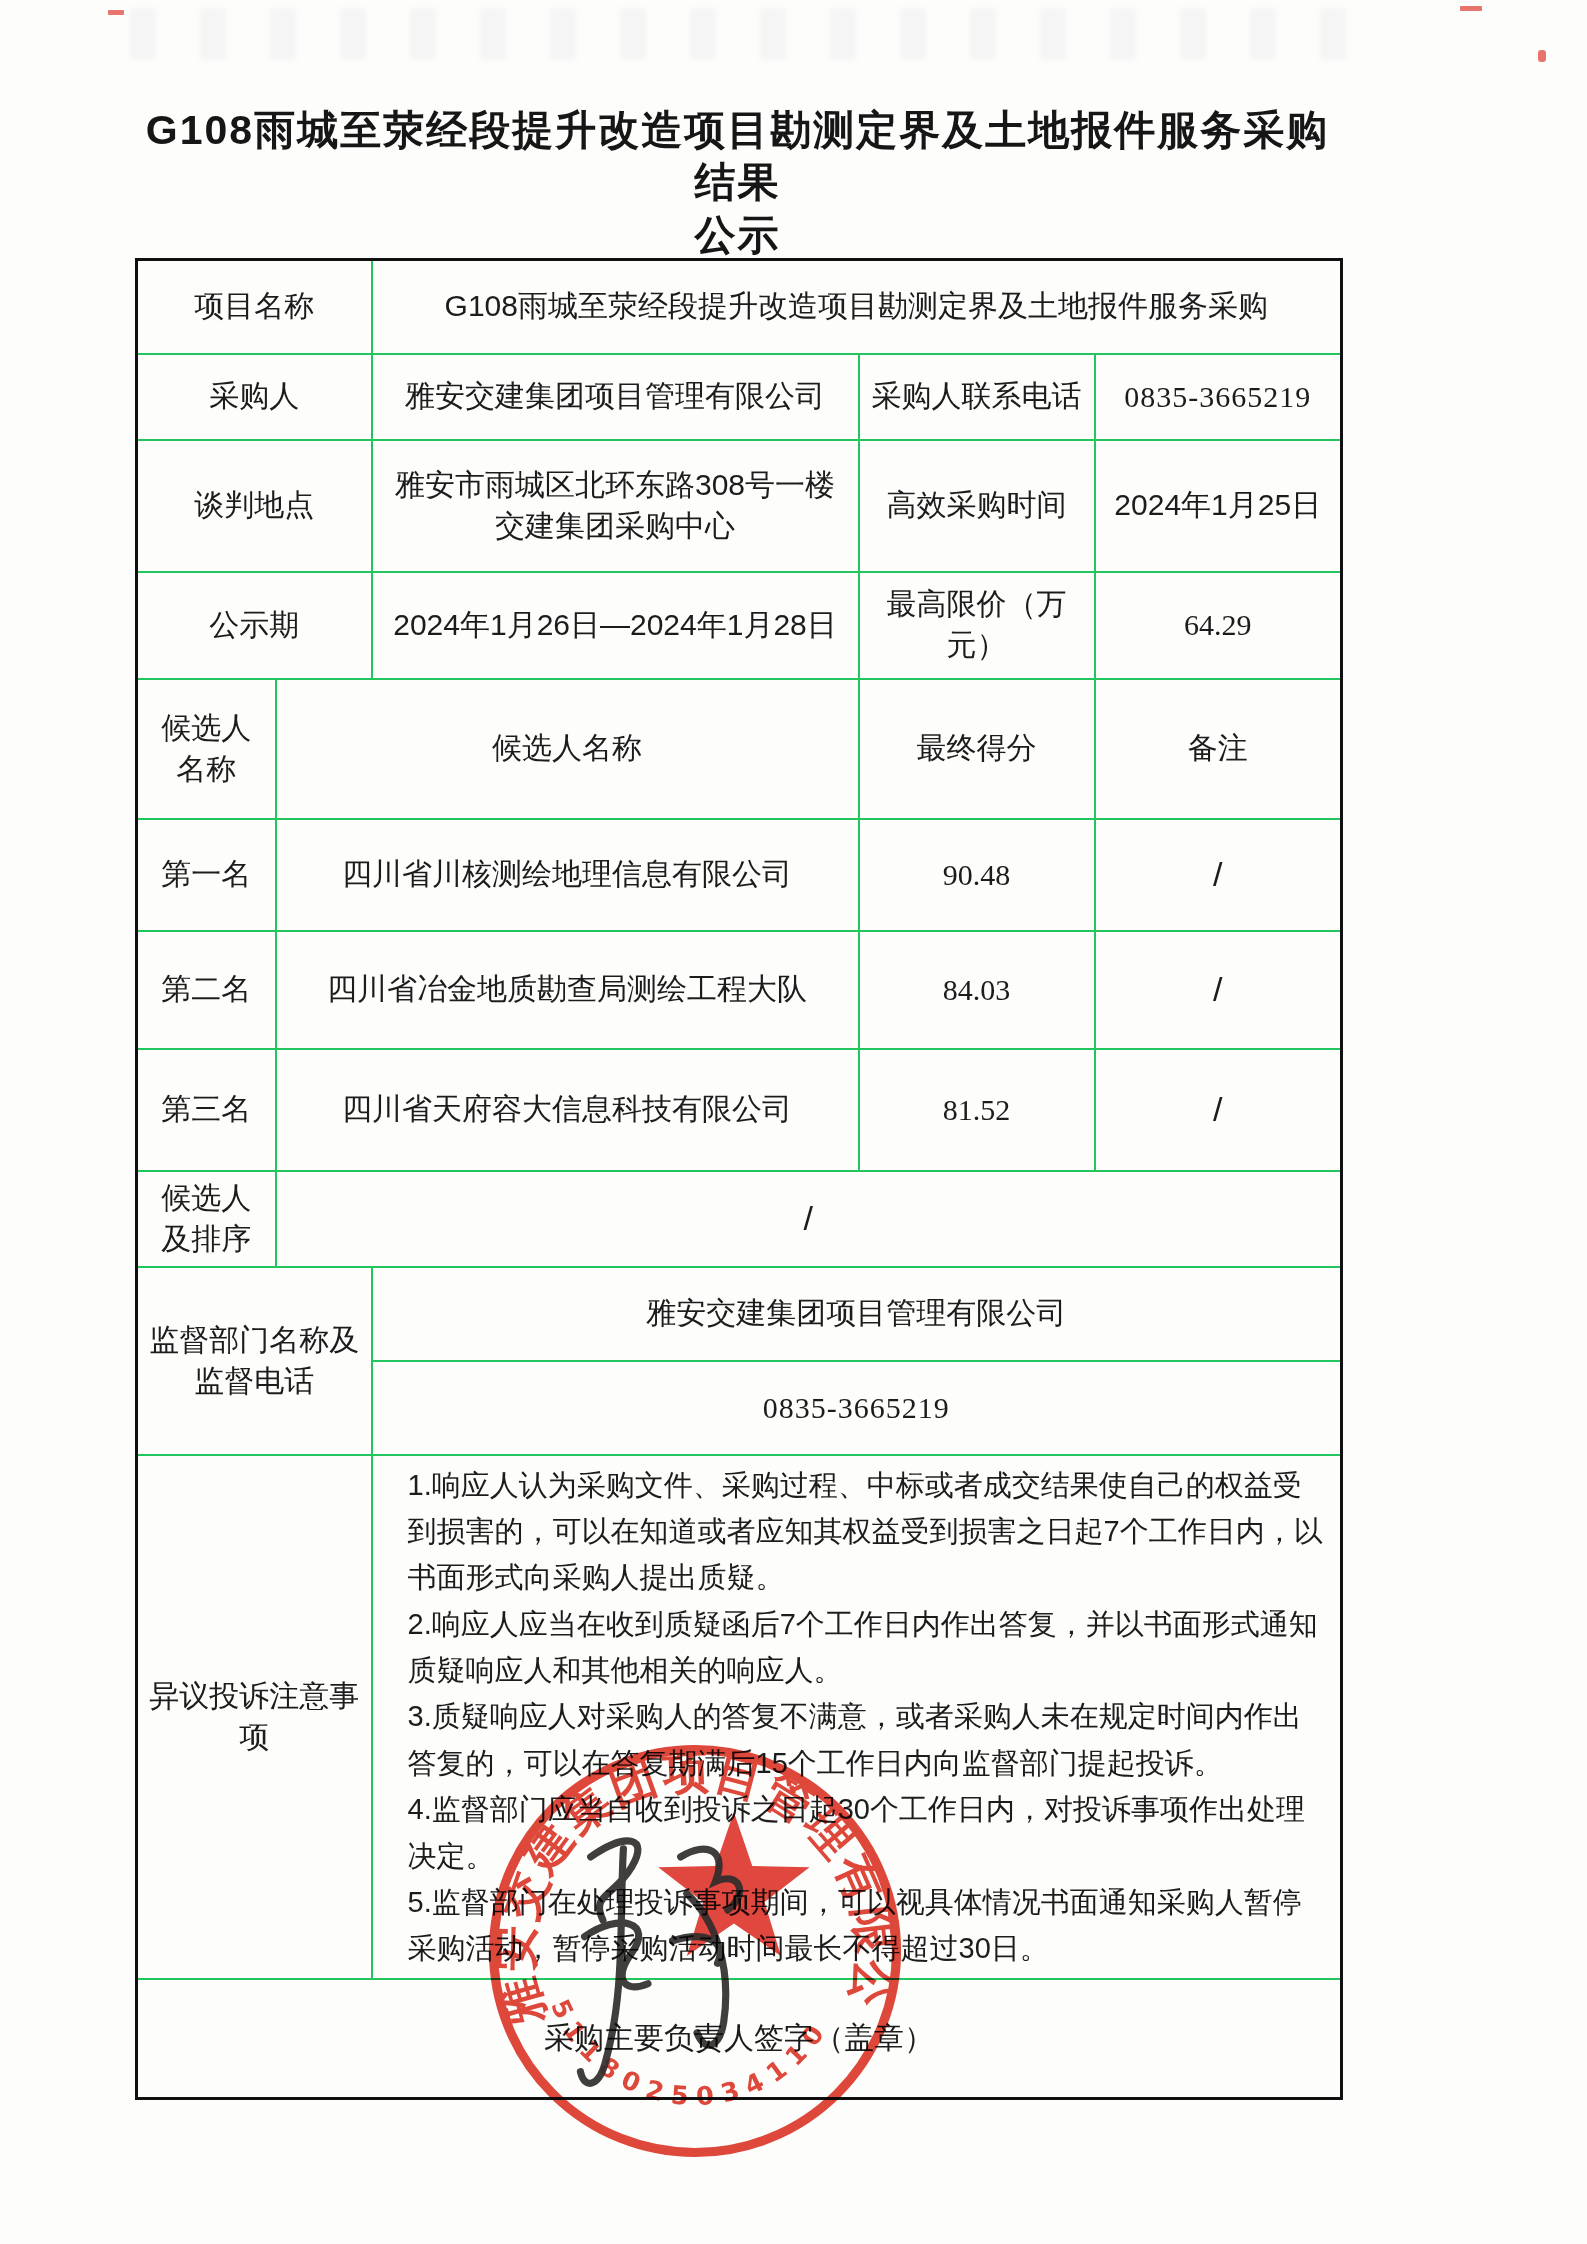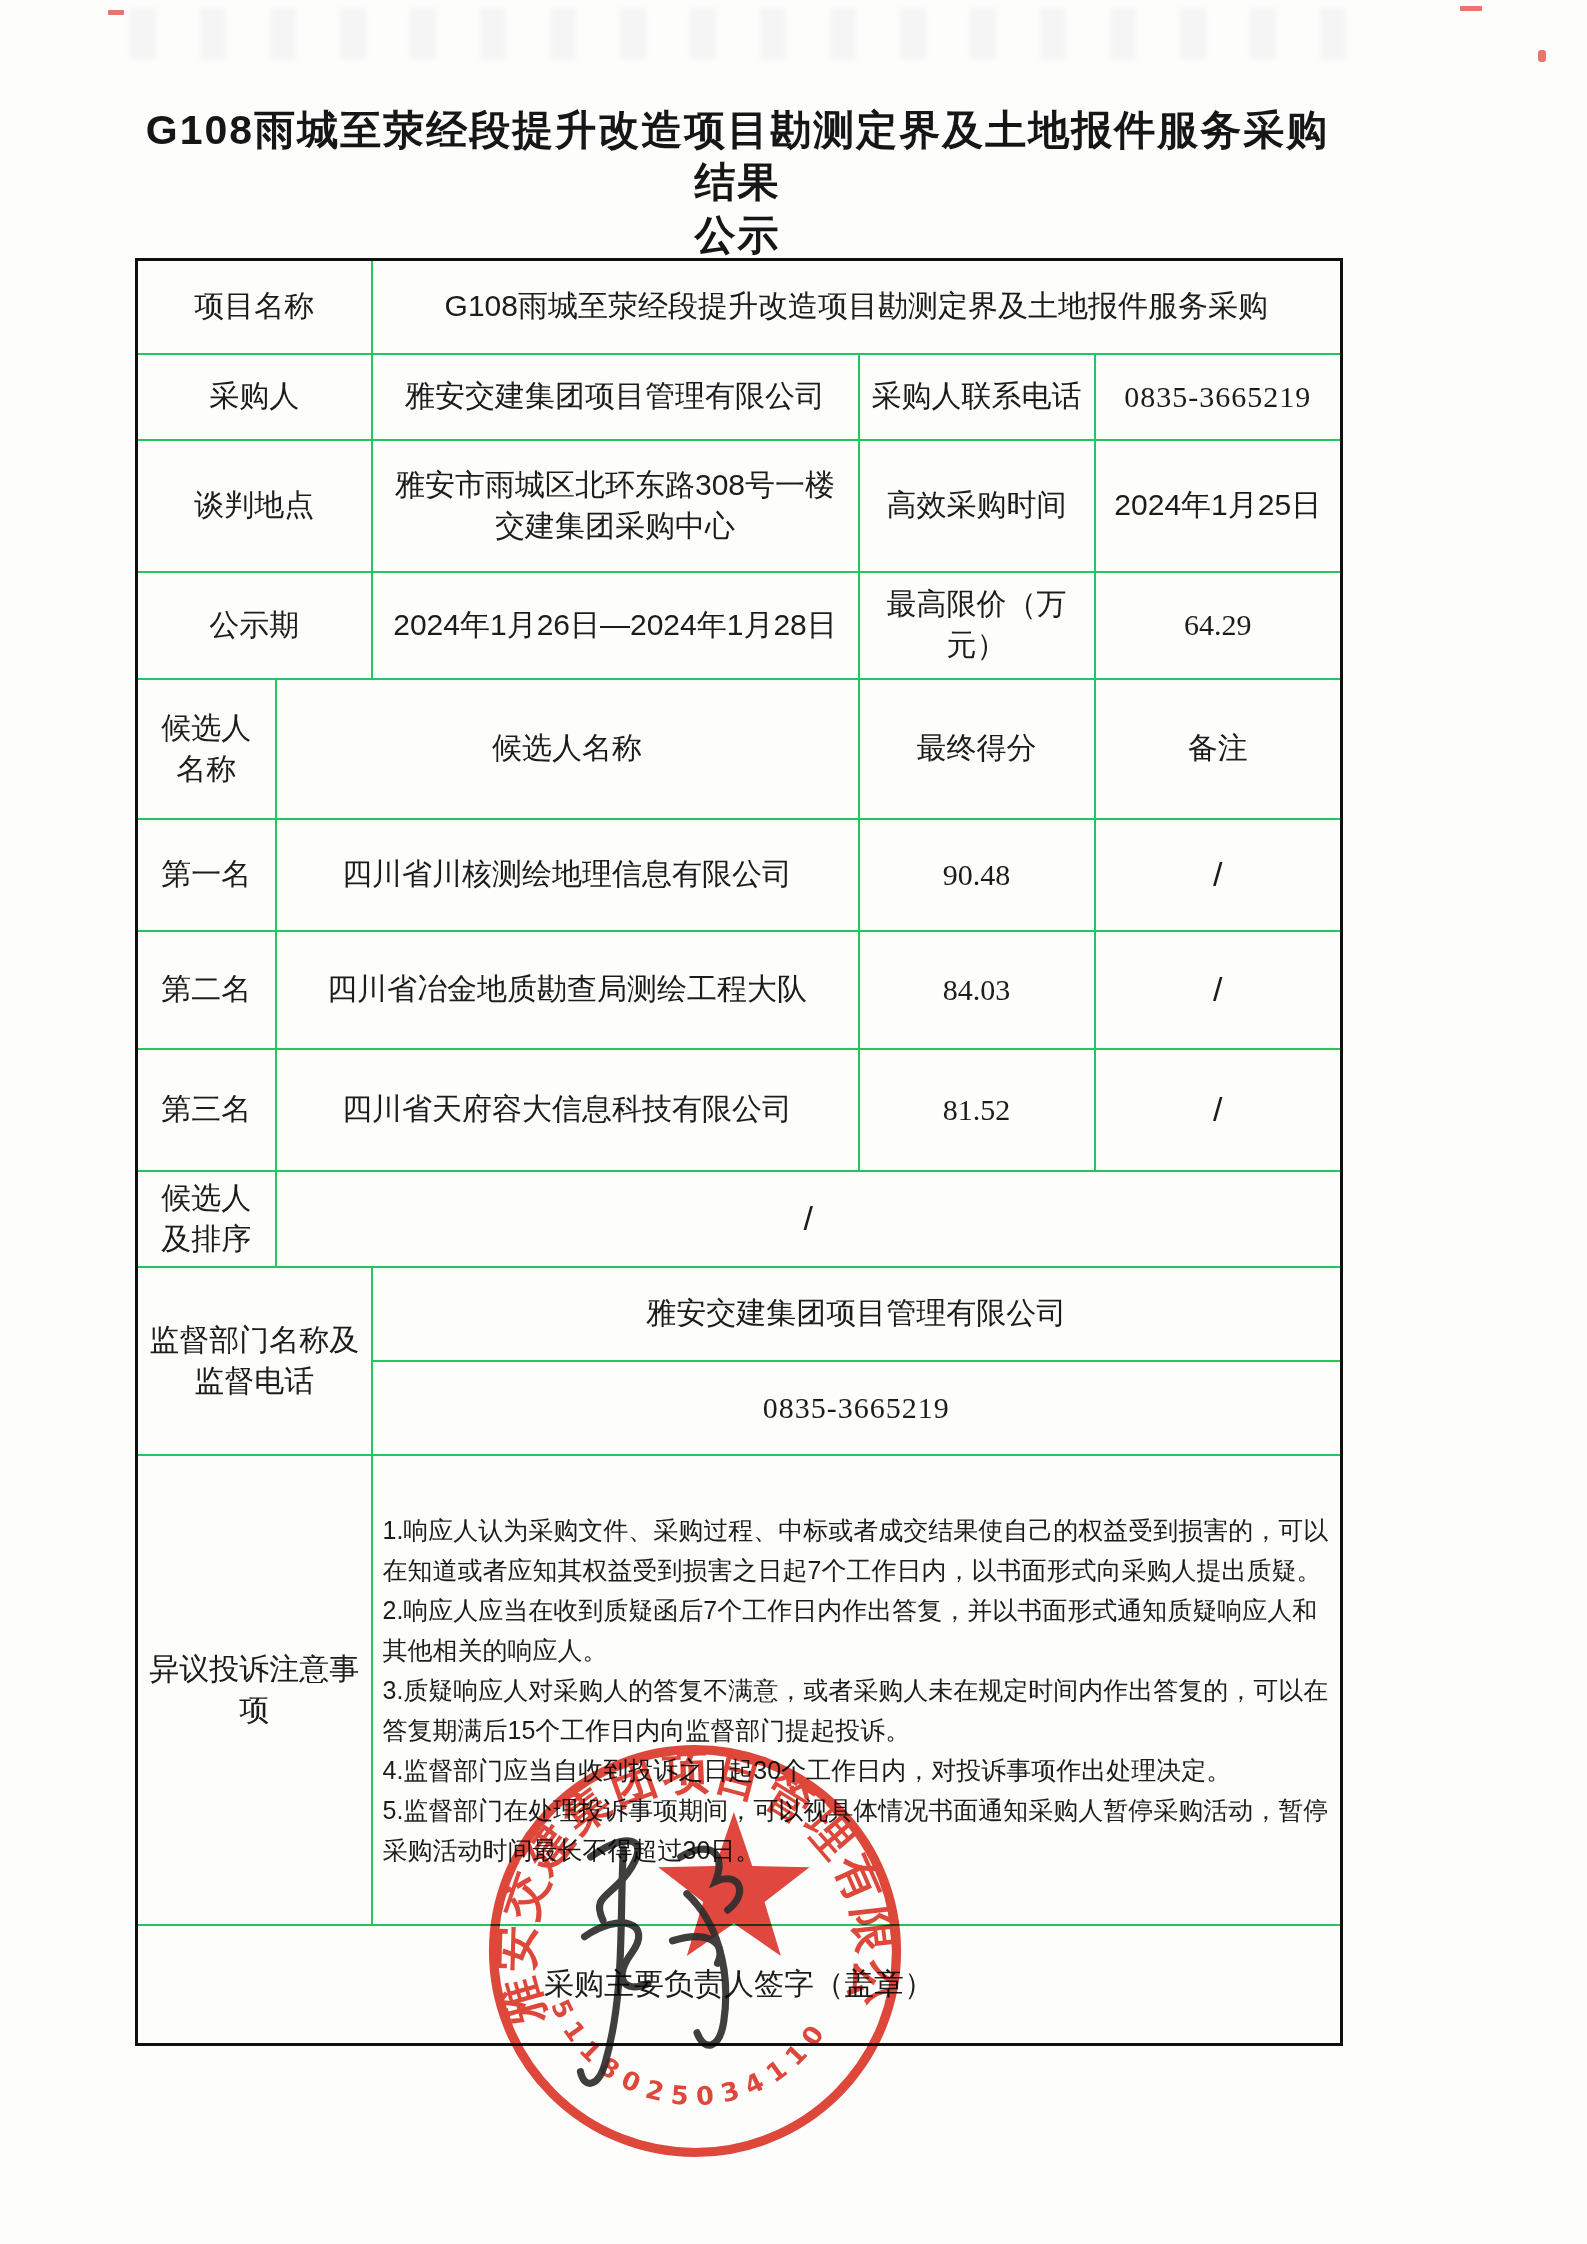--- a/index.html
+++ b/index.html
@@ -27,21 +27,21 @@
   table.doc{position:absolute;left:135px;top:258px;width:1205px;
     border-collapse:collapse;table-layout:fixed;
     font-size:30px;color:#1c1c1c;}
   table.doc td{border:2px solid #22c55e;padding:6px 10px;text-align:center;vertical-align:middle;
     overflow:hidden;}
   table.doc{border:3px solid #101010;}
   td.left{text-align:left;}
   .score{font-family:"Liberation Serif","DejaVu Serif",serif;}
   .num{font-family:Liberation Serif, serif;letter-spacing:1px;}
   .objection-cell{padding:18px 16px;}
-  .objection-cell .item{font-size:25px;line-height:1.6;text-align:left;text-align-last:left;}
+  .objection-cell .item{font-size:29px;line-height:1.6;text-align:left;text-align-last:left;margin-left:25px;}
   .slash{font-size:34px;}
 
   
   .seal{position:absolute;left:470px;top:1726px;width:450px;height:450px;
     opacity:.93;mix-blend-mode:multiply;pointer-events:none;}
 </style>
 </head>
 <body>
 
 <div class="page">

